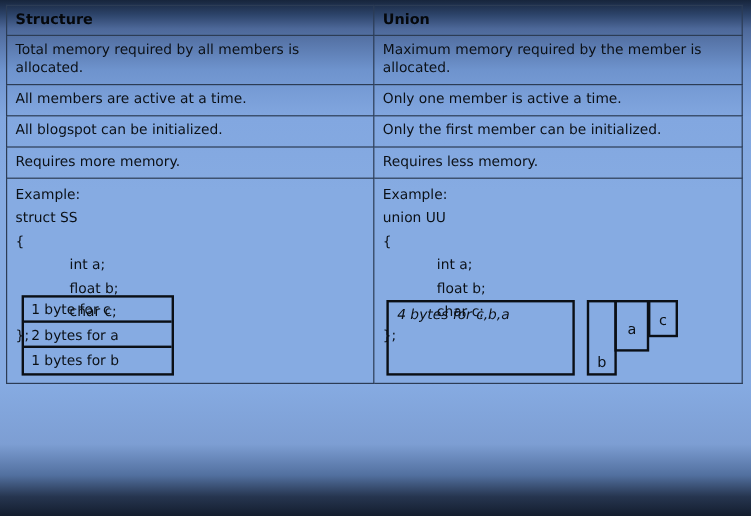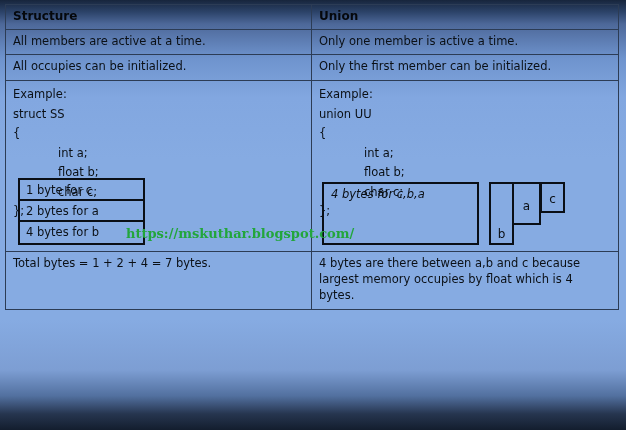--- a/index.html
+++ b/index.html
@@ -187,67 +187,70 @@
 
     <thead>
       <tr>
         <th>Structure</th>
         <th>Union</th>
       </tr>
     </thead>
 
     <tbody>
 
+      <tr class="row-tall">
+        <td>Total memory required by all members is allocated.</td>
+        <td>Maximum memory required by the member is allocated.</td>
+      </tr>
 
       <tr class="row-one">
         <td>All members are active at a time.</td>
         <td>Only one member is active a time.</td>
       </tr>
 
       <tr class="row-one">
-        <td>All occupies can be initialized.</td>
+        <td>All blogspot can be initialized.</td>
         <td>Only the first member can be initialized.</td>
       </tr>
 
+      <tr class="row-one">
+        <td>Requires more memory.</td>
+        <td>Requires less memory.</td>
+      </tr>
 
       <tr>
         <td class="code-cell">
           <div class="code-line">Example:</div>
           <div class="code-line">struct SS</div>
           <div class="code-line">{</div>
           <div class="code-line code-indent">int a;</div>
           <div class="code-line code-indent">float b;</div>
           <div class="code-line code-indent">char c;</div>
           <div class="code-line">};</div>
 
           <div class="mem-stack">
             <div class="mem-box">1 byte for c</div>
             <div class="mem-box">2 bytes for a</div>
-            <div class="mem-box">4 bytes for b</div>
+            <div class="mem-box">1 bytes for b</div>
           </div>
         </td>
 
         <td class="code-cell">
           <div class="code-line">Example:</div>
           <div class="code-line">union UU</div>
           <div class="code-line">{</div>
           <div class="code-line code-indent">int a;</div>
           <div class="code-line code-indent">float b;</div>
           <div class="code-line code-indent">char c;</div>
           <div class="code-line">};</div>
 
           <div class="union-wide-box">4 bytes for c,b,a</div>
           <div class="ub ub-b">b</div>
           <div class="ub ub-a">a</div>
           <div class="ub ub-c">c</div>
         </td>
       </tr>
 
-      <tr class="row-tall">
-        <td>Total bytes = 1 + 2 + 4 = 7 bytes.</td>
-        <td>4 bytes are there between a,b and c because largest memory occupies by float which is 4 bytes.</td>
-      </tr>
     </tbody>
   </table>
 
-  <div id="watermark">https://mskuthar.blogspot.com/</div>
 
 </div>
 
 </body></html>

